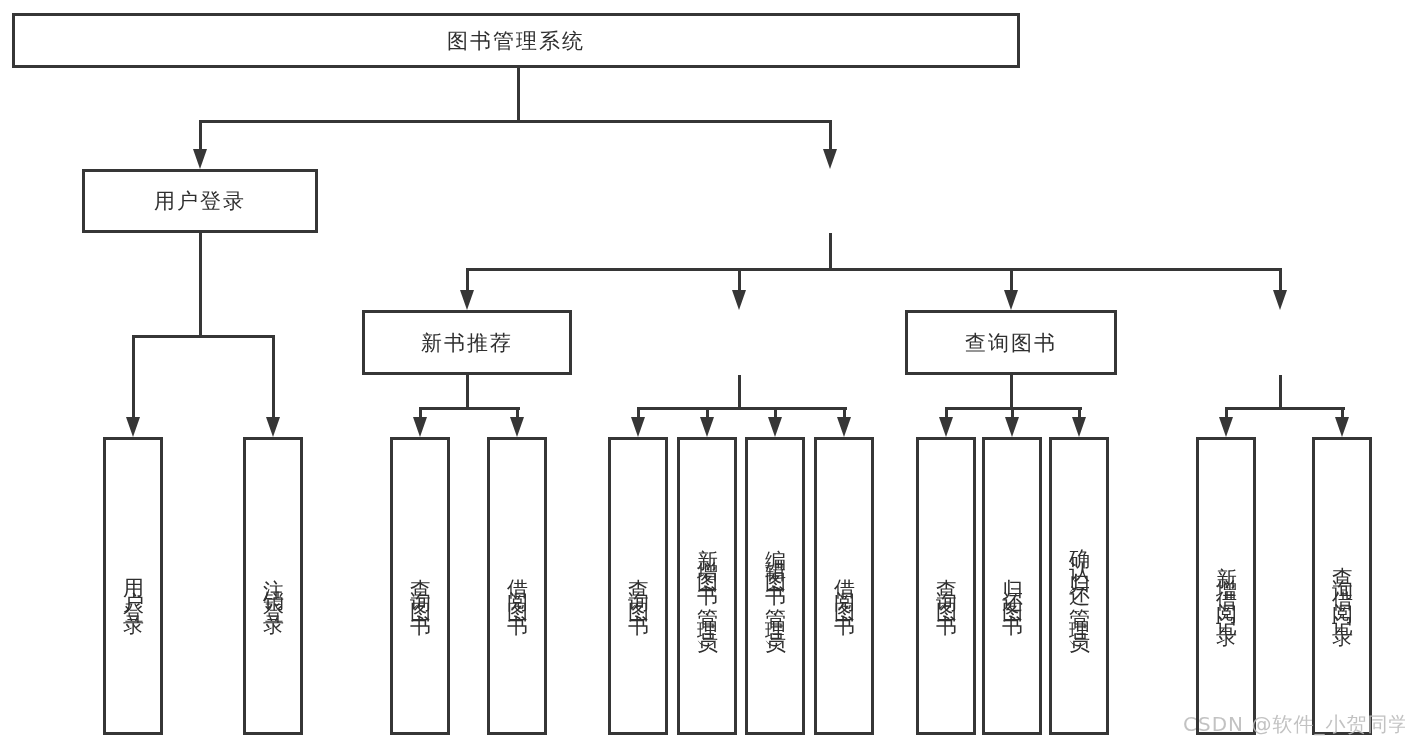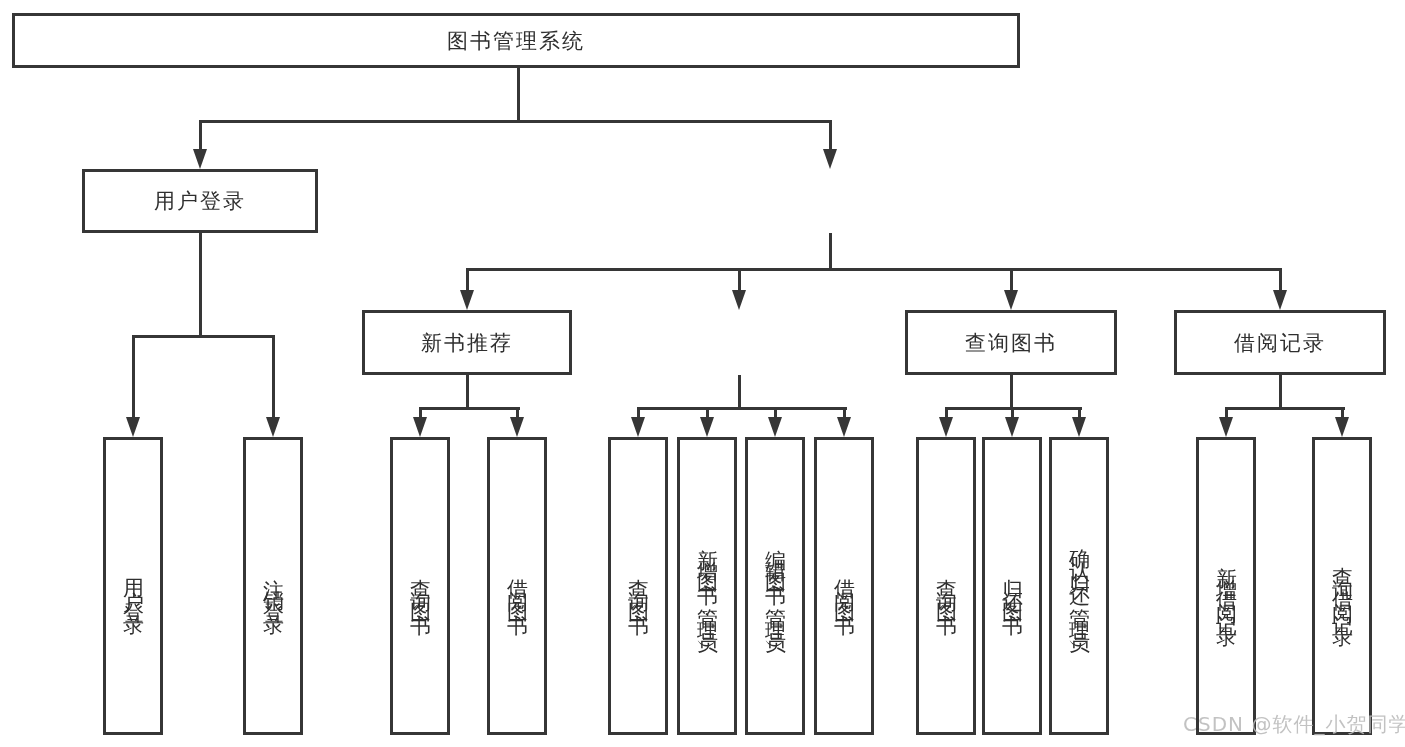--- a/index.html
+++ b/index.html
@@ -90,21 +90,20 @@
   <div class="arrow-head" style="left:460px;top:290px"></div>
   <div class="line" style="left:738px;top:268px;width:3px;height:22px"></div>
   <div class="arrow-head" style="left:732px;top:290px"></div>
   <div class="line" style="left:1010px;top:268px;width:3px;height:22px"></div>
   <div class="arrow-head" style="left:1004px;top:290px"></div>
   <div class="line" style="left:1279px;top:268px;width:3px;height:22px"></div>
   <div class="arrow-head" style="left:1273px;top:290px"></div>
 
   <div class="box hbox" style="left:362px;top:310px;width:210px;height:65px">新书推荐</div>
   <div class="box hbox" style="left:905px;top:310px;width:212px;height:65px">查询图书</div>
-  <div class="box hbox" style="left:1174px;top:310px;width:212px;height:65px">借阅记录</div>
 
   <div class="line" style="left:466px;top:375px;width:3px;height:32px"></div>
   <div class="line" style="left:419px;top:407px;width:101px;height:3px"></div>
   <div class="line" style="left:419px;top:407px;width:3px;height:10px"></div>
   <div class="arrow-head" style="left:413px;top:417px"></div>
   <div class="line" style="left:516px;top:407px;width:3px;height:10px"></div>
   <div class="arrow-head" style="left:510px;top:417px"></div>
 
   <div class="line" style="left:738px;top:375px;width:3px;height:32px"></div>
   <div class="line" style="left:637px;top:407px;width:210px;height:3px"></div>

